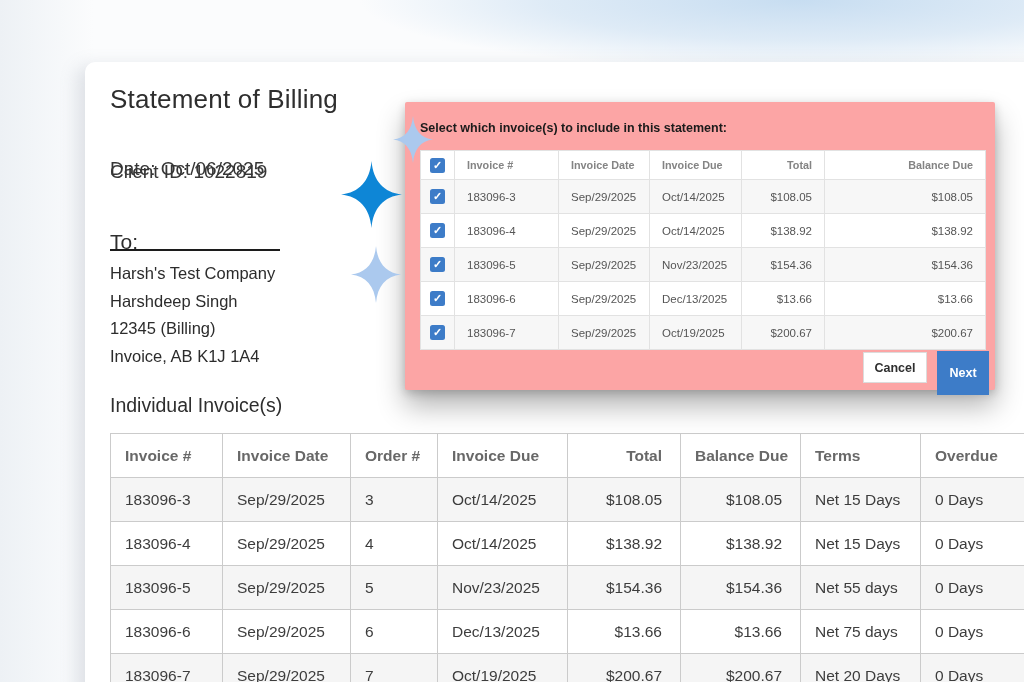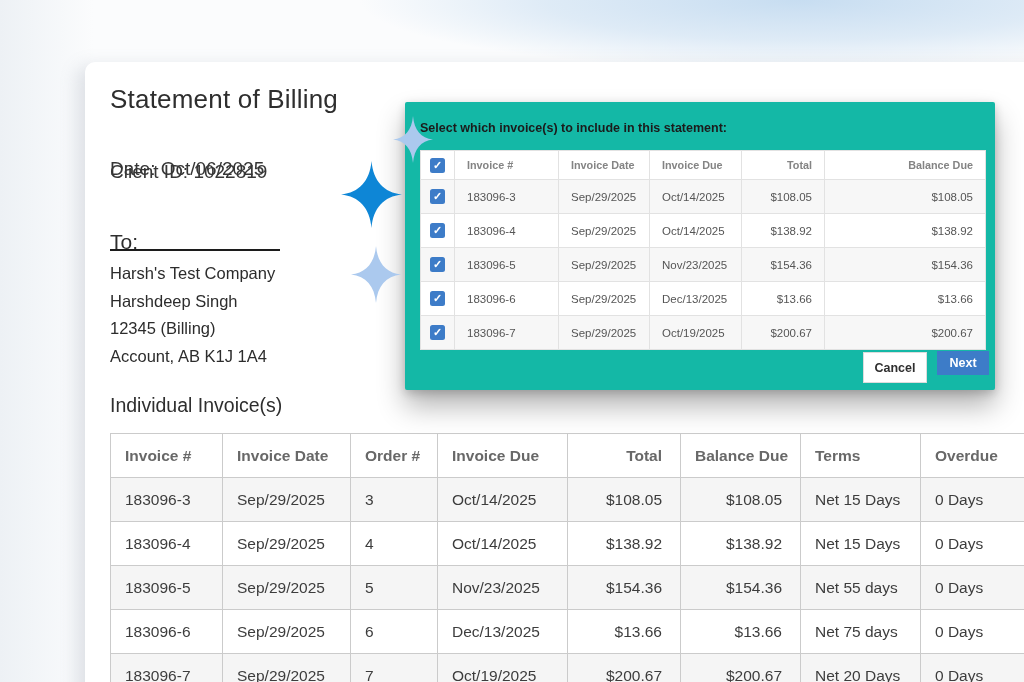--- a/index.html
+++ b/index.html
@@ -46,21 +46,21 @@
     overflow: hidden; white-space: nowrap;
   }
   table.inv th { color: #686868; font-weight: bold; background: #fff; }
   table.inv .num { text-align: right; padding-right: 18px; }
   table.inv tbody tr:nth-child(odd) { background: #f5f5f5; }
   table.inv tbody tr:nth-child(even) { background: #fff; }
 
   
   .modal {
     position: absolute; left: 405px; top: 102px; width: 590px; height: 288px;
-    background: #14b8a6; border-radius: 2px; z-index: 20;
+    background: #fca5a5; border-radius: 2px; z-index: 20;
     box-shadow: 0 16px 28px rgba(0,0,0,0.30), 0 3px 10px rgba(0,0,0,0.18);
   }
   .modal-title { position: absolute; left: 15px; top: 19px; font-size: 12.5px; font-weight: bold; color: #1b1b1b; }
   table.sel {
     position: absolute; left: 15px; top: 48px;
     border-collapse: collapse; table-layout: fixed; width: 565px;
     font-size: 11.5px; color: #555;
   }
   table.sel th, table.sel td {
     border: 1px solid #e2e2e2; padding: 0 12px; text-align: left;
@@ -81,21 +81,21 @@
     content: ""; position: absolute; left: 0; top: 0; right: 0; bottom: 0;
     color: #fff; font-size: 11px; font-weight: bold; line-height: 15px; text-align: center;
   }
   .checkbox.checked::after { content: "\2713"; }
   .modal-footer-btn {
     position: absolute; height: 31px; border-radius: 0;
     font-family: "Liberation Sans", sans-serif; font-size: 12.5px; font-weight: bold;
     display: flex; align-items: center; justify-content: center; cursor: pointer;
   }
   .btn-cancel { right: 68px; top: 250px; width: 64px; background: #fff; border: 1px solid #dcdcdc; color: #2f2f2f; }
-  .btn-next { right: 6px; top: 249px; width: 52px; height: 24px; background: var(--accent-blue, #3d7cc8); border: none; color: #fff; }
+  .btn-next { right: 6px; top: 249px; width: 52px; height: 44px; background: var(--accent-blue, #3d7cc8); border: none; color: #fff; }
 
   
   .sparkle { position: absolute; z-index: 30; pointer-events: none; }
   .sparkle svg { display: block; width: 100%; height: 100%; }
   .sparkle-small  { left: 393px; top: 116px; width: 40px; height: 47px; color: var(--sparkle-light, #abc9ee); }
   .sparkle-big    { left: 341px; top: 161px; width: 61px; height: 67px; color: var(--sparkle-dark, #0e86d6); }
   .sparkle-medium { left: 351px; top: 246px; width: 50px; height: 57px; color: var(--sparkle-light, #abc9ee); }
 </style>
 </head>
 <body style="--accent-blue: #3d7cc8; --sparkle-dark: #0e86d6; --sparkle-light: #abc9ee;">
@@ -106,21 +106,21 @@
 <div class="card">
   <div class="doc-title">Statement of Billing</div>
   <div class="doc-line doc-date">Date: Oct/06/2025</div>
   <div class="doc-line doc-client">Client ID: 1022819</div>
   <div class="doc-to">To:</div>
   <div class="to-underline"></div>
   <div class="doc-address">
     <div>Harsh's Test Company</div>
     <div>Harshdeep Singh</div>
     <div>12345 (Billing)</div>
-    <div>Account, AB K1J 1A4</div>
+    <div>Invoice, AB K1J 1A4</div>
   </div>
   <div class="doc-invoices-heading">Individual Invoice(s)</div>
 
   <table class="inv">
     <colgroup>
       <col style="width:112px">
         <col style="width:128px">
         <col style="width:87px">
         <col style="width:130px">
       <col style="width:113px">

